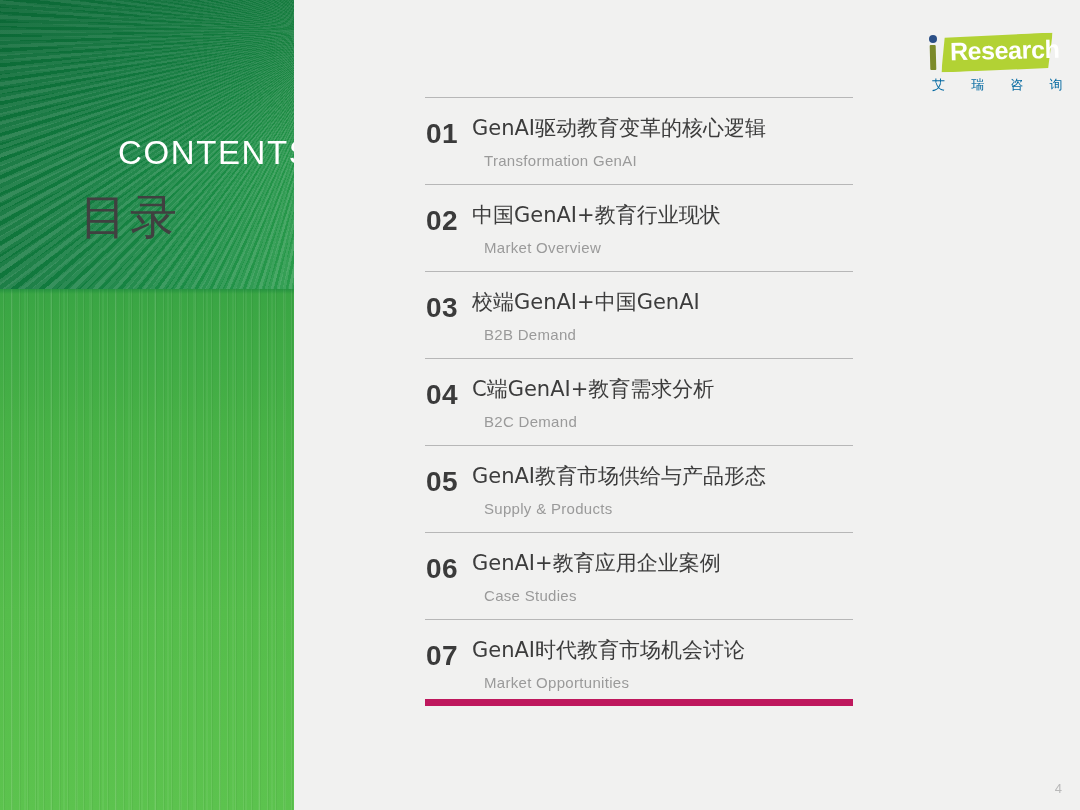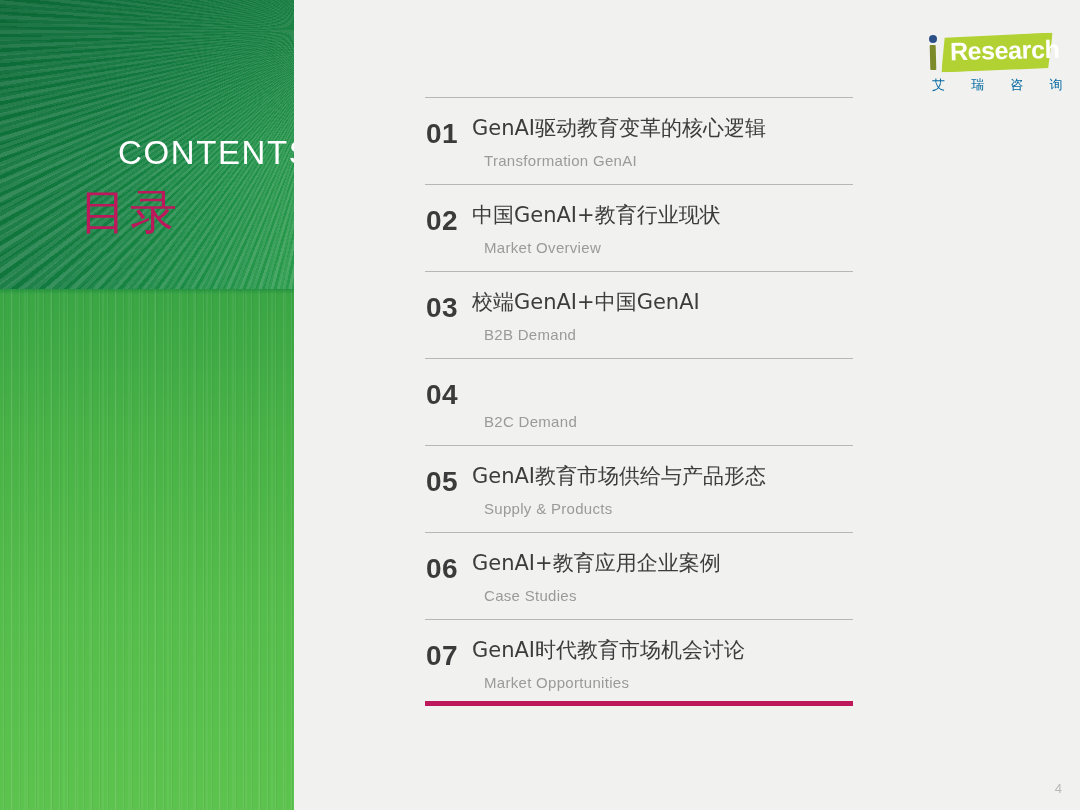--- a/index.html
+++ b/index.html
@@ -126,26 +126,26 @@
     font-family: "Liberation Sans", "DejaVu Sans", sans-serif;
     font-size: 33px;
     letter-spacing: 1.6px;
     color: #ffffff;
     font-weight: 400;
     line-height: 1;
     white-space: nowrap;
     margin-left: 34px;
   }
   #mulu-label {
-    margin-top: 19px;
+    margin-top: 24px;
     margin-left: -4px;
     font-family: "DejaVu Sans", "Liberation Sans", sans-serif;
     font-size: 47px;
     letter-spacing: 3px;
-    color: #be185d;
+    color: #404040;
     font-weight: 400;
     line-height: 1;
     white-space: nowrap;
   }
 
   
   #logo {
     position: absolute;
     left: 924px;
     top: 32px;
@@ -217,21 +217,21 @@
     top: 97px;
     width: 428px;
   }
   .toc-row {
     position: relative;
     border-top: 1px solid #b7b7b7;
     height: 87px;
     box-sizing: border-box;
   }
   .toc-row:last-child {
-    border-bottom: 5px solid #be185d;
+    border-bottom: 7px solid #be185d;
   }
   .toc-num {
     position: absolute;
     left: 1px;
     top: 22px;
     font-family: "Liberation Sans", sans-serif;
     font-size: 28px;
     font-weight: 700;
     color: #3b3b3b;
     letter-spacing: 0.5px;
@@ -318,20 +318,21 @@
     </div>
 
     <div class="toc-row">
       <div class="toc-num">03</div>
       <div class="toc-cn">校端GenAI+中国GenAI</div>
       <div class="toc-en">B2B Demand</div>
     </div>
 
     <div class="toc-row">
       <div class="toc-num">04</div>
+      <div class="toc-cn">C端GenAI+教育需求分析</div>
       <div class="toc-en">B2C Demand</div>
     </div>
 
     <div class="toc-row">
       <div class="toc-num">05</div>
       <div class="toc-cn">GenAI教育市场供给与产品形态</div>
       <div class="toc-en">Supply &amp; Products</div>
     </div>
 
     <div class="toc-row">

